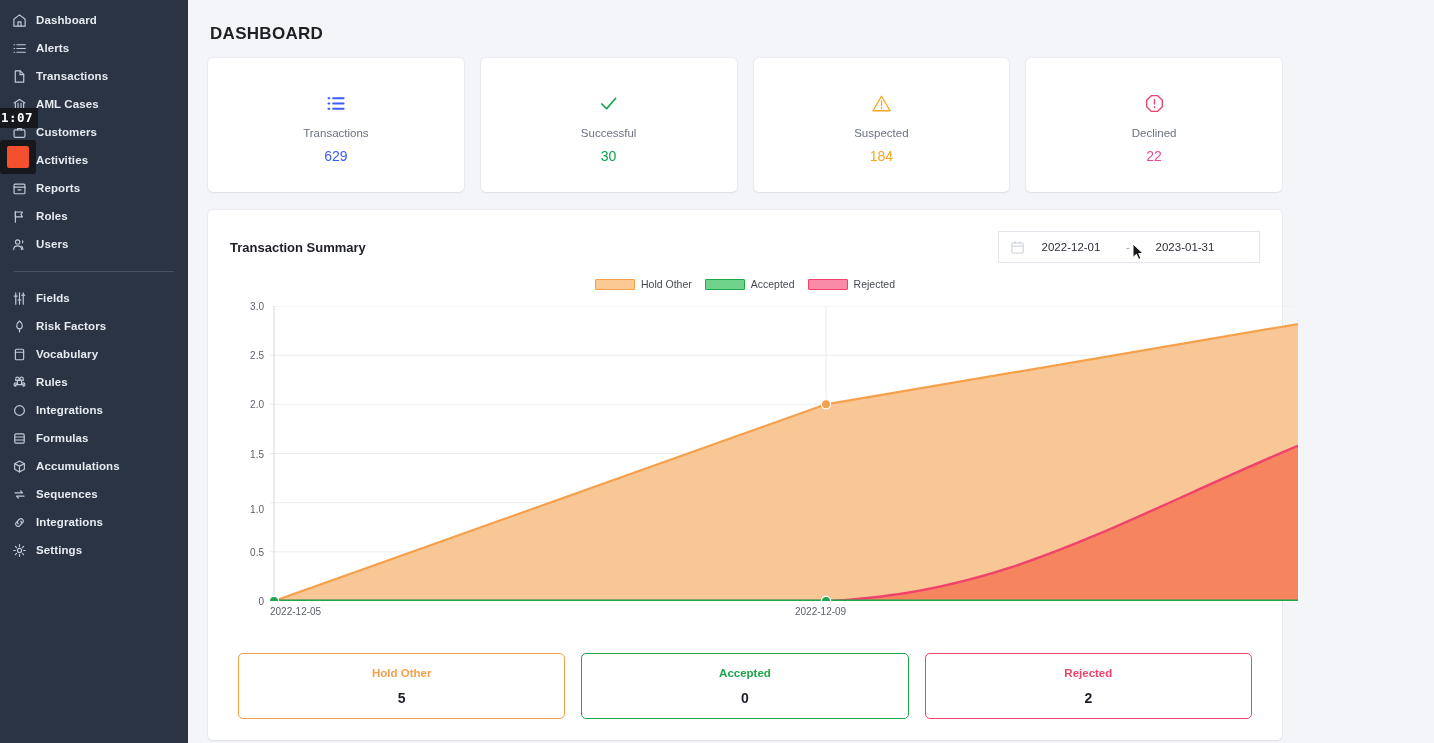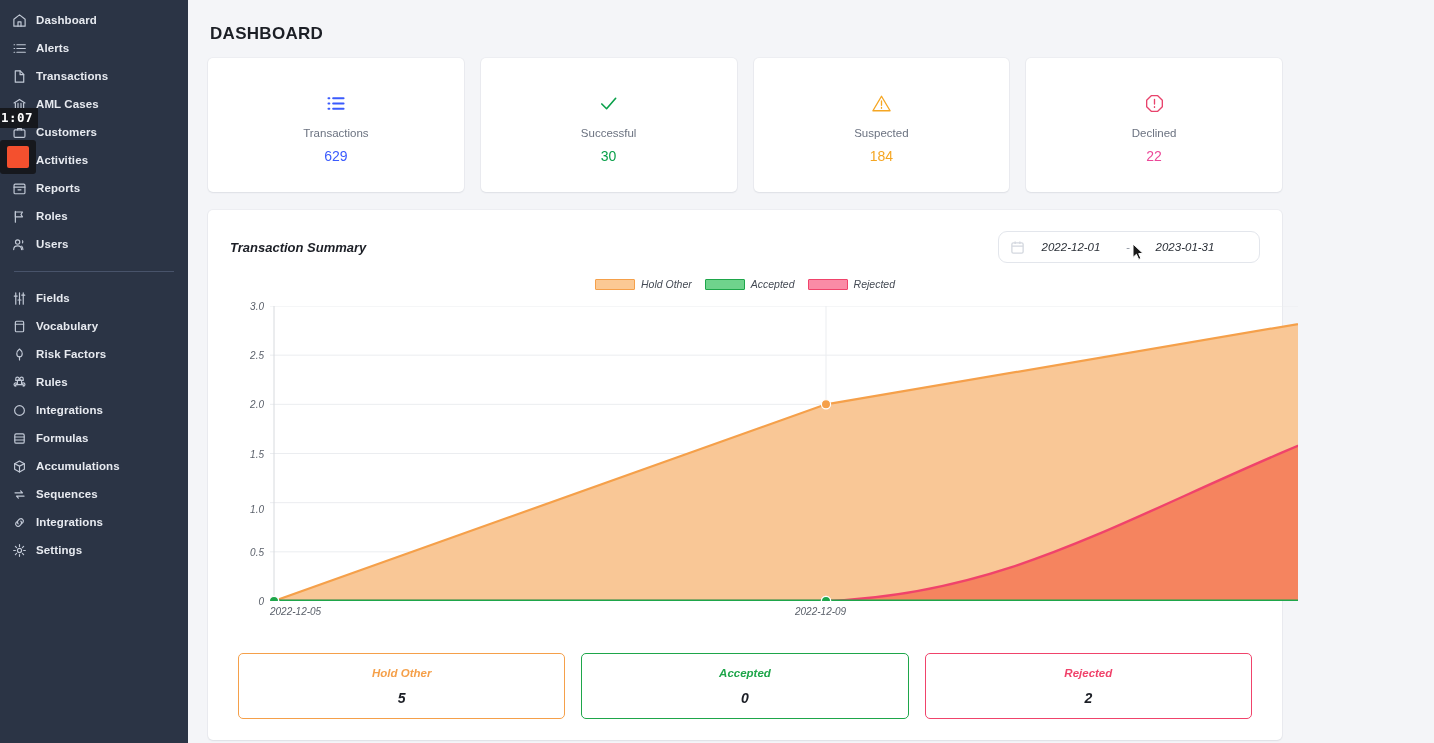--- a/index.html
+++ b/index.html
@@ -118,35 +118,34 @@
 
   
   .panel {
     margin-top: 18px;
     background: #ffffff;
     border-radius: 5px;
     box-shadow: 0 1px 2px rgba(30,40,70,.07), 0 0 0 1px rgba(30,40,70,.03);
     height: 530px;
     padding: 20px 22px 16px 22px;
     position: relative;
-    font-style: italic;
   }
   .panel-head {
     display: flex; align-items: center; justify-content: space-between;
     height: 34px;
   }
   .panel-title {
     font-size: 13px;
     font-weight: 700;
     color: #1c1f26;
   }
   .daterange {
     display: flex; align-items: center;
     border: 1px solid #e3e6ec;
-    border-radius: 9px;
+    border-radius: 0;
     background: #fff;
     height: 32px;
     padding: 0 14px 0 11px;
     gap: 0;
     cursor: pointer;
     min-width: 262px;
   }
   .dr-cal { width: 15px; height: 15px; flex: 0 0 15px; color: #d4d8df; }
   .dr-date {
     font-size: 11.5px; color: #2b3038;
@@ -326,34 +325,34 @@
             <svg viewBox="0 0 16 16" width="15" height="15" fill="none" stroke="currentColor" stroke-width="1.25" stroke-linecap="round" stroke-linejoin="round">
               <path d="M4 2v12M8 2v12M12 2v12"></path>
               <path d="M2.4 5.4h3.2M6.4 9.6h3.2M10.4 4.4h3.2"></path>
             </svg>
           </span>
           <span class="nav-label">Fields</span>
         </div>
         <div class="nav-item">
           <span class="nav-icon">
             <svg viewBox="0 0 16 16" width="15" height="15" fill="none" stroke="currentColor" stroke-width="1.25" stroke-linecap="round" stroke-linejoin="round">
+              <path d="M8 2.2c1.8 1.4 2.9 2.6 2.9 5 0 1.9-1.3 3.3-2.9 3.3S5.1 9.1 5.1 7.2c0-2.4 1.1-3.6 2.9-5z"></path>
+              <path d="M8 10.6v3.2"></path>
+            </svg>
+          </span>
+          <span class="nav-label">Risk Factors</span>
+        </div>
+        <div class="nav-item">
+          <span class="nav-icon">
+            <svg viewBox="0 0 16 16" width="15" height="15" fill="none" stroke="currentColor" stroke-width="1.25" stroke-linecap="round" stroke-linejoin="round">
               <rect x="3.6" y="2.4" width="8.8" height="11.2" rx="1.2"></rect>
               <path d="M3.6 5.6h8.8"></path>
             </svg>
           </span>
           <span class="nav-label">Vocabulary</span>
-        </div>
-        <div class="nav-item">
-          <span class="nav-icon">
-            <svg viewBox="0 0 16 16" width="15" height="15" fill="none" stroke="currentColor" stroke-width="1.25" stroke-linecap="round" stroke-linejoin="round">
-              <path d="M8 2.2c1.8 1.4 2.9 2.6 2.9 5 0 1.9-1.3 3.3-2.9 3.3S5.1 9.1 5.1 7.2c0-2.4 1.1-3.6 2.9-5z"></path>
-              <path d="M8 10.6v3.2"></path>
-            </svg>
-          </span>
-          <span class="nav-label">Risk Factors</span>
         </div>
         <div class="nav-item">
           <span class="nav-icon">
             <svg viewBox="0 0 16 16" width="15" height="15" fill="none" stroke="currentColor" stroke-width="1.25" stroke-linecap="round" stroke-linejoin="round">
               <path d="M5.8 5.8h4.4v4.4H5.8z"></path>
               <path d="M5.8 5.8a1.8 1.8 0 1 0-1.8-1.8v1.8zM10.2 5.8a1.8 1.8 0 1 1 1.8-1.8v1.8zM5.8 10.2a1.8 1.8 0 1 0-1.8 1.8v-1.8zM10.2 10.2a1.8 1.8 0 1 1 1.8 1.8v-1.8z"></path>
             </svg>
           </span>
           <span class="nav-label">Rules</span>
         </div>

